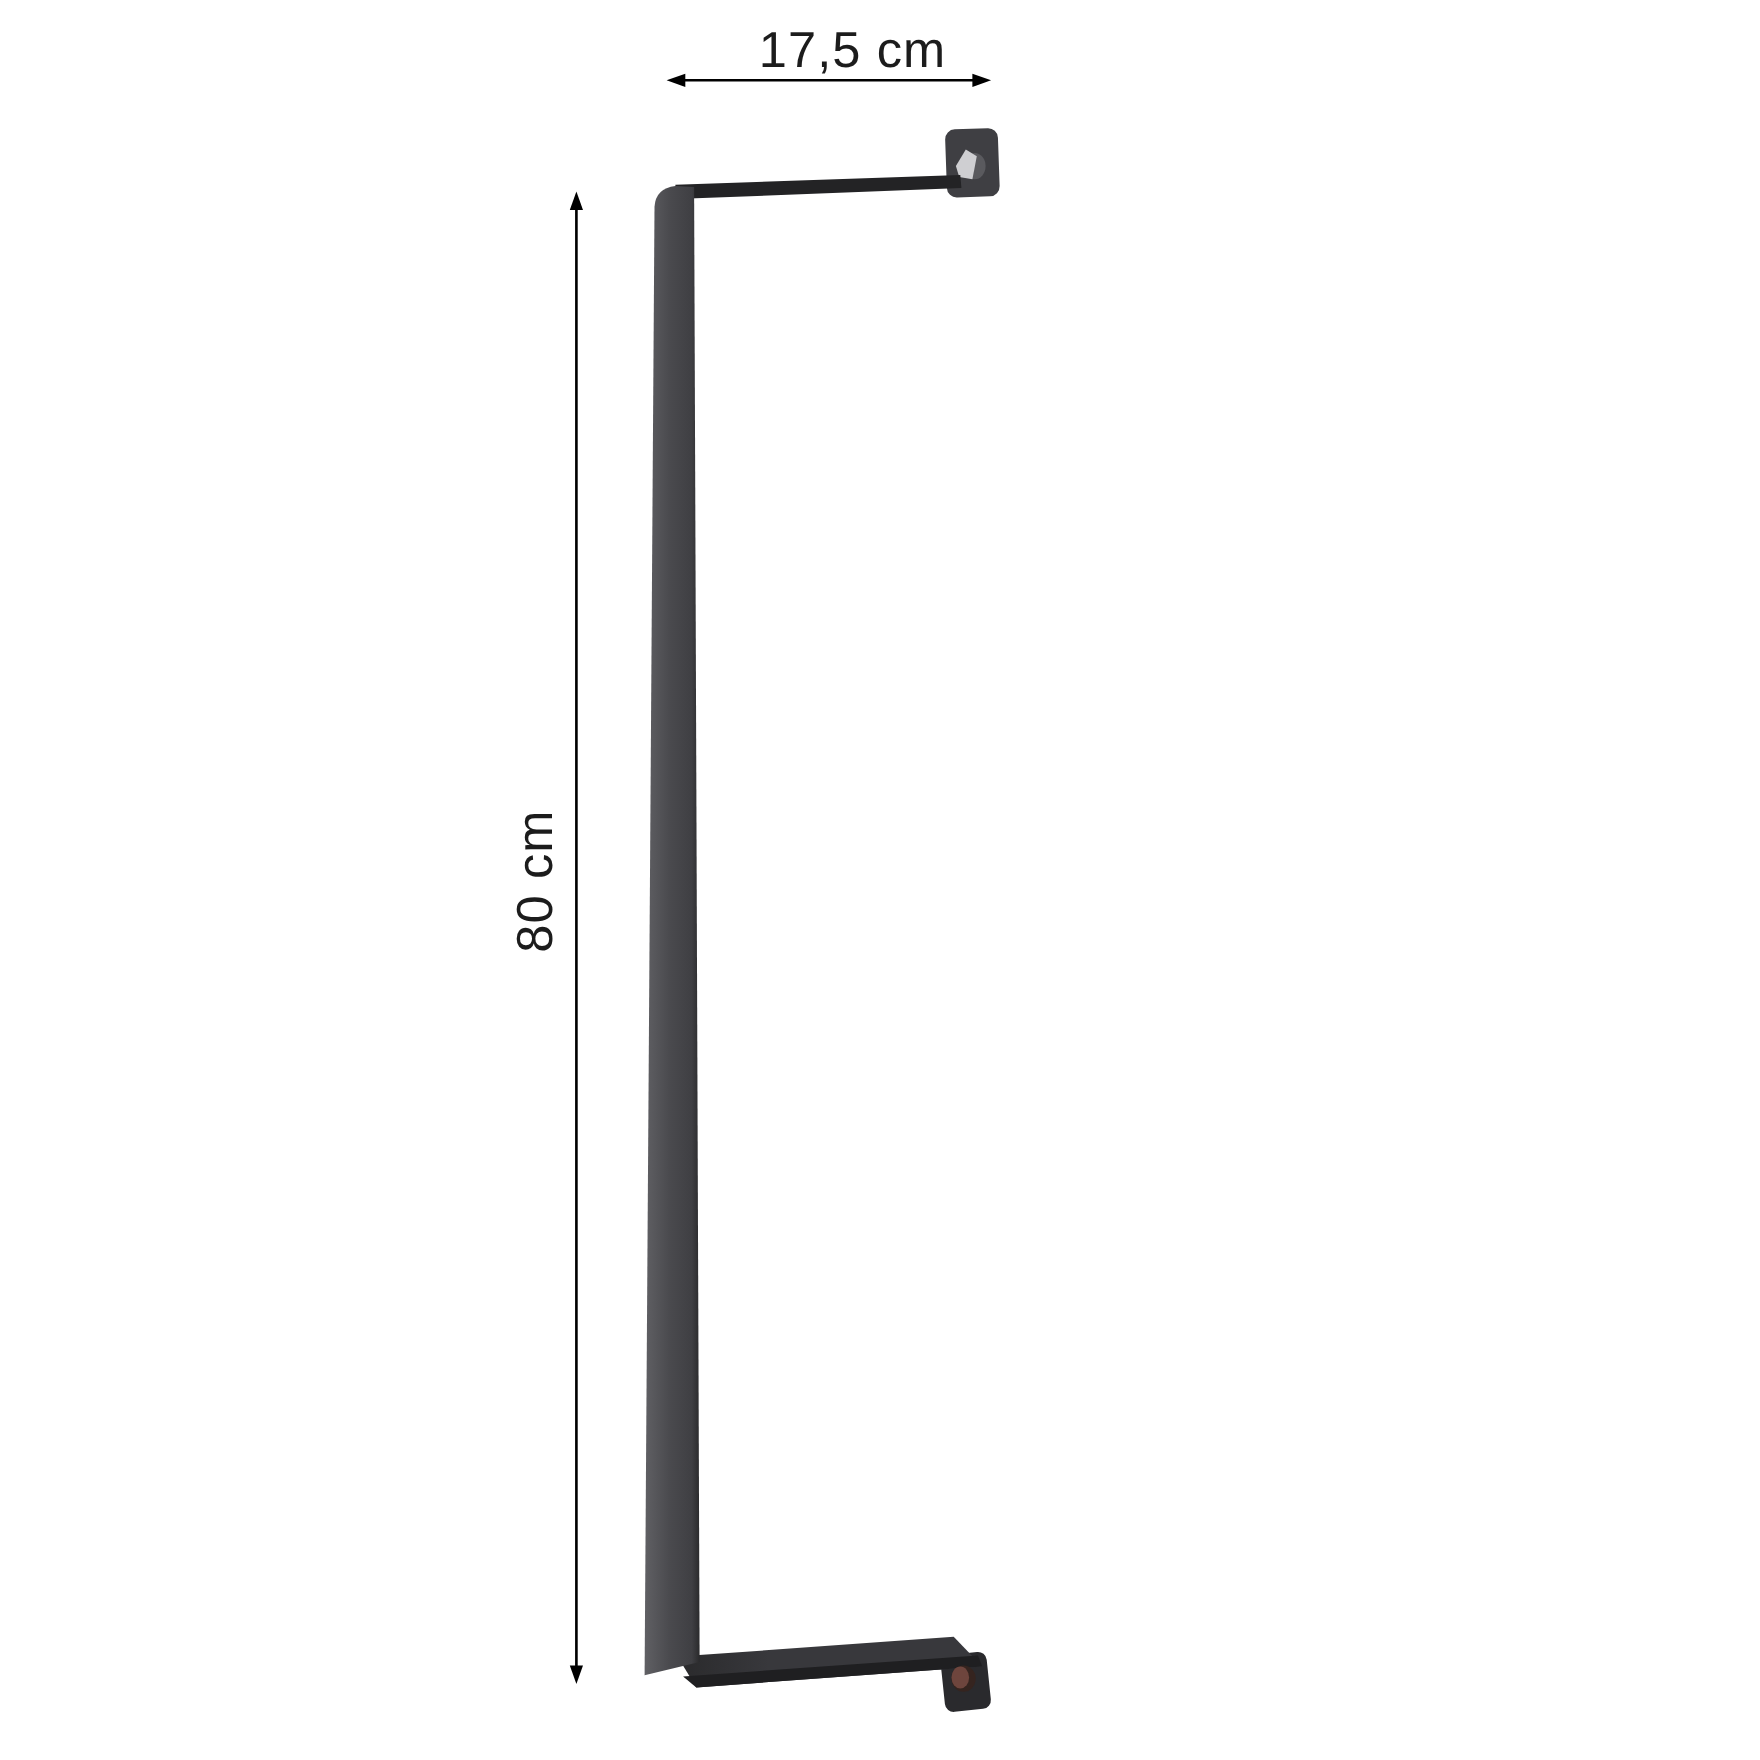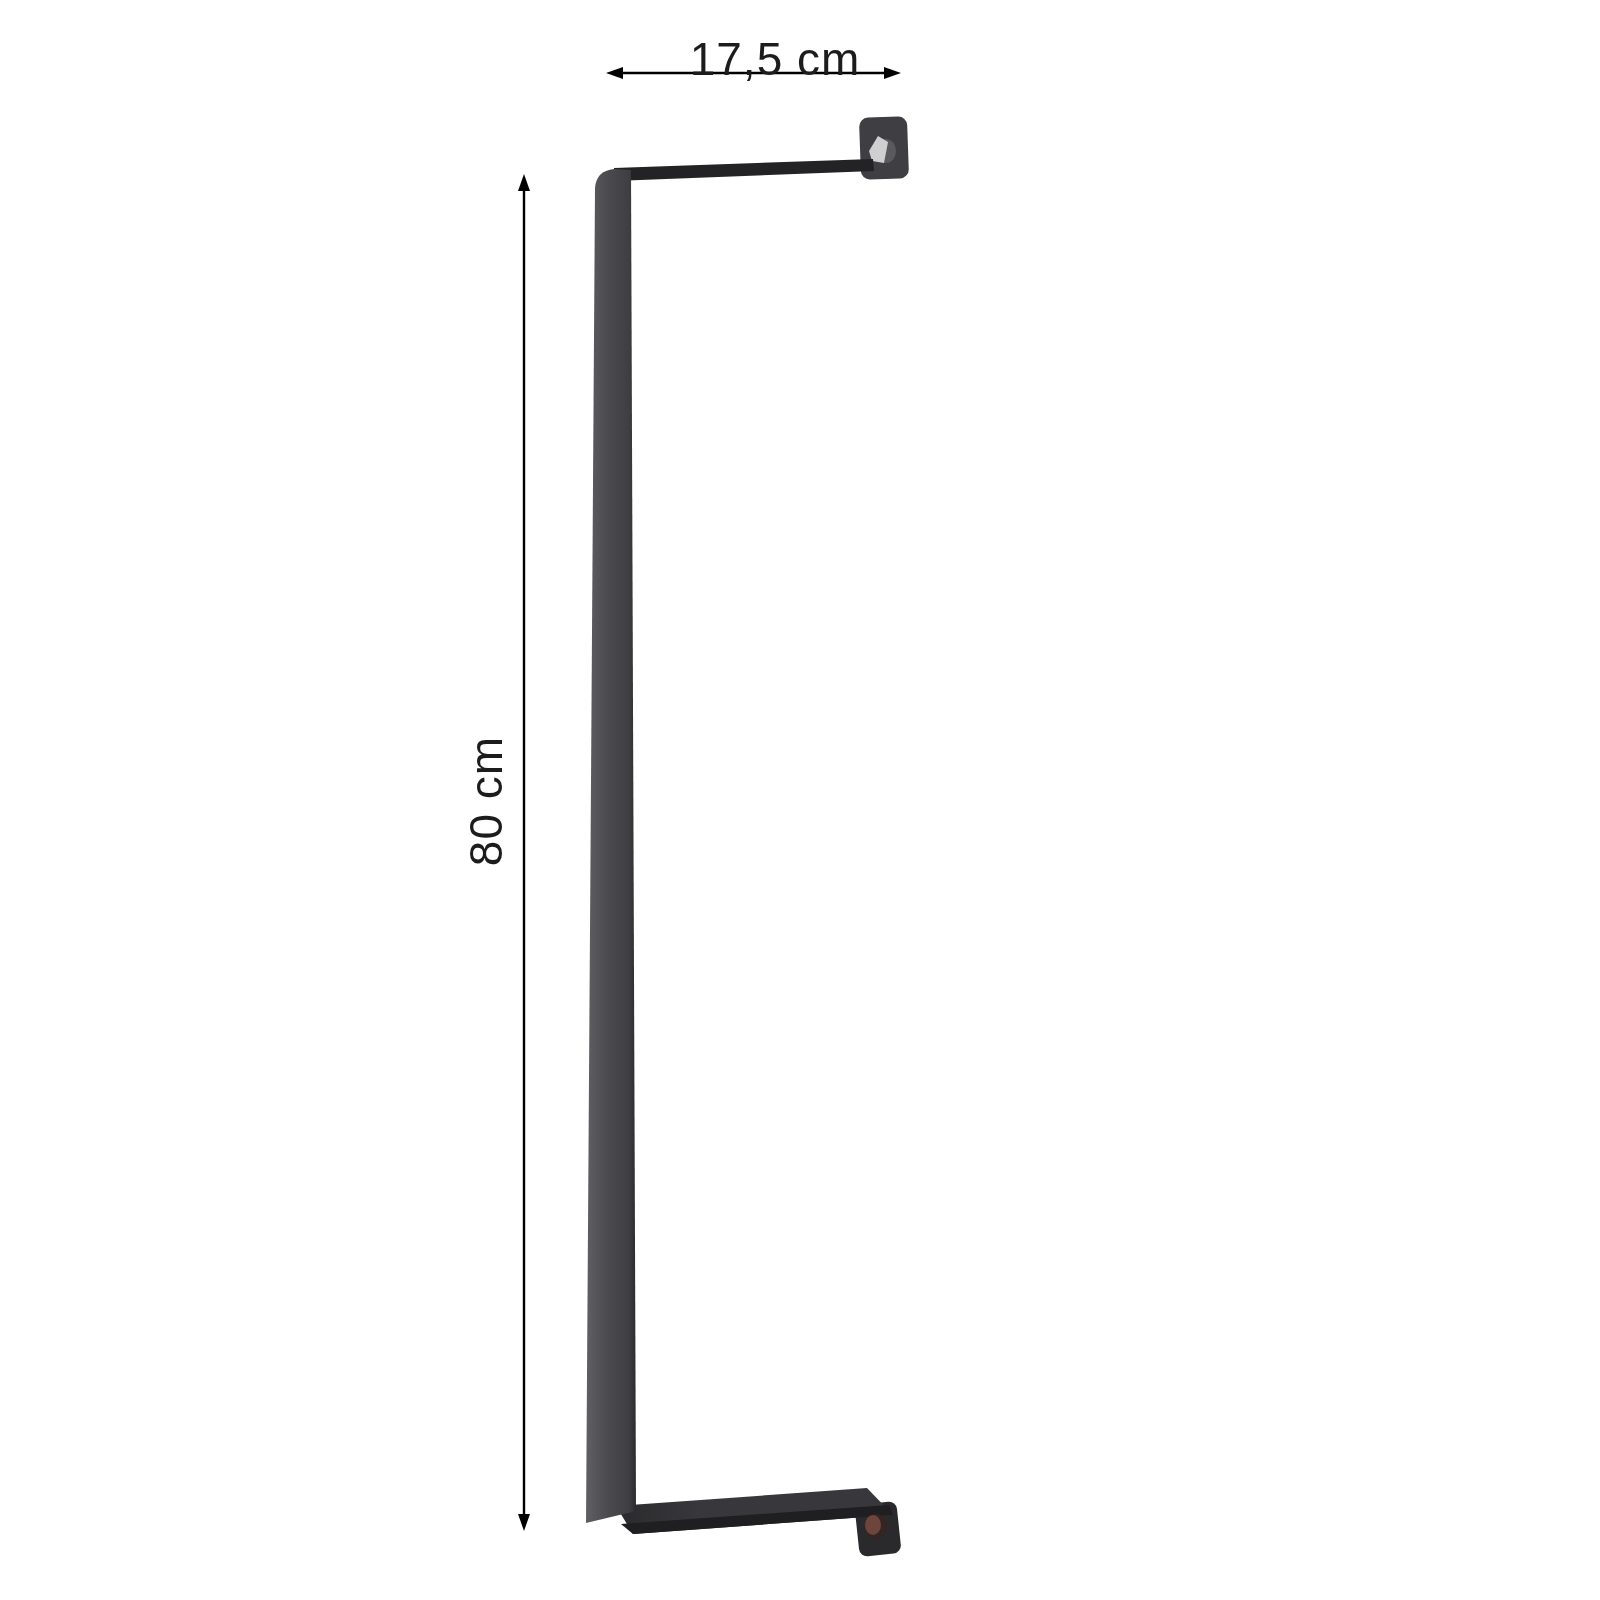--- a/index.html
+++ b/index.html
@@ -27,21 +27,21 @@
     position: absolute;
     color: #1c1c1c;
     font-size: 46px;
     line-height: 1;
     letter-spacing: 1px;
     white-space: nowrap;
     user-select: none;
   }
   .dim-label-width {
     left: 775px;
-    top: 36px;
+    top: 22px;
     transform: translateX(-50%);
   }
   .dim-label-height {
     left: 486px;
     top: 801px;
     transform: translate(-50%, -50%) rotate(-90deg);
   }
 </style>
 </head>
 <body>

